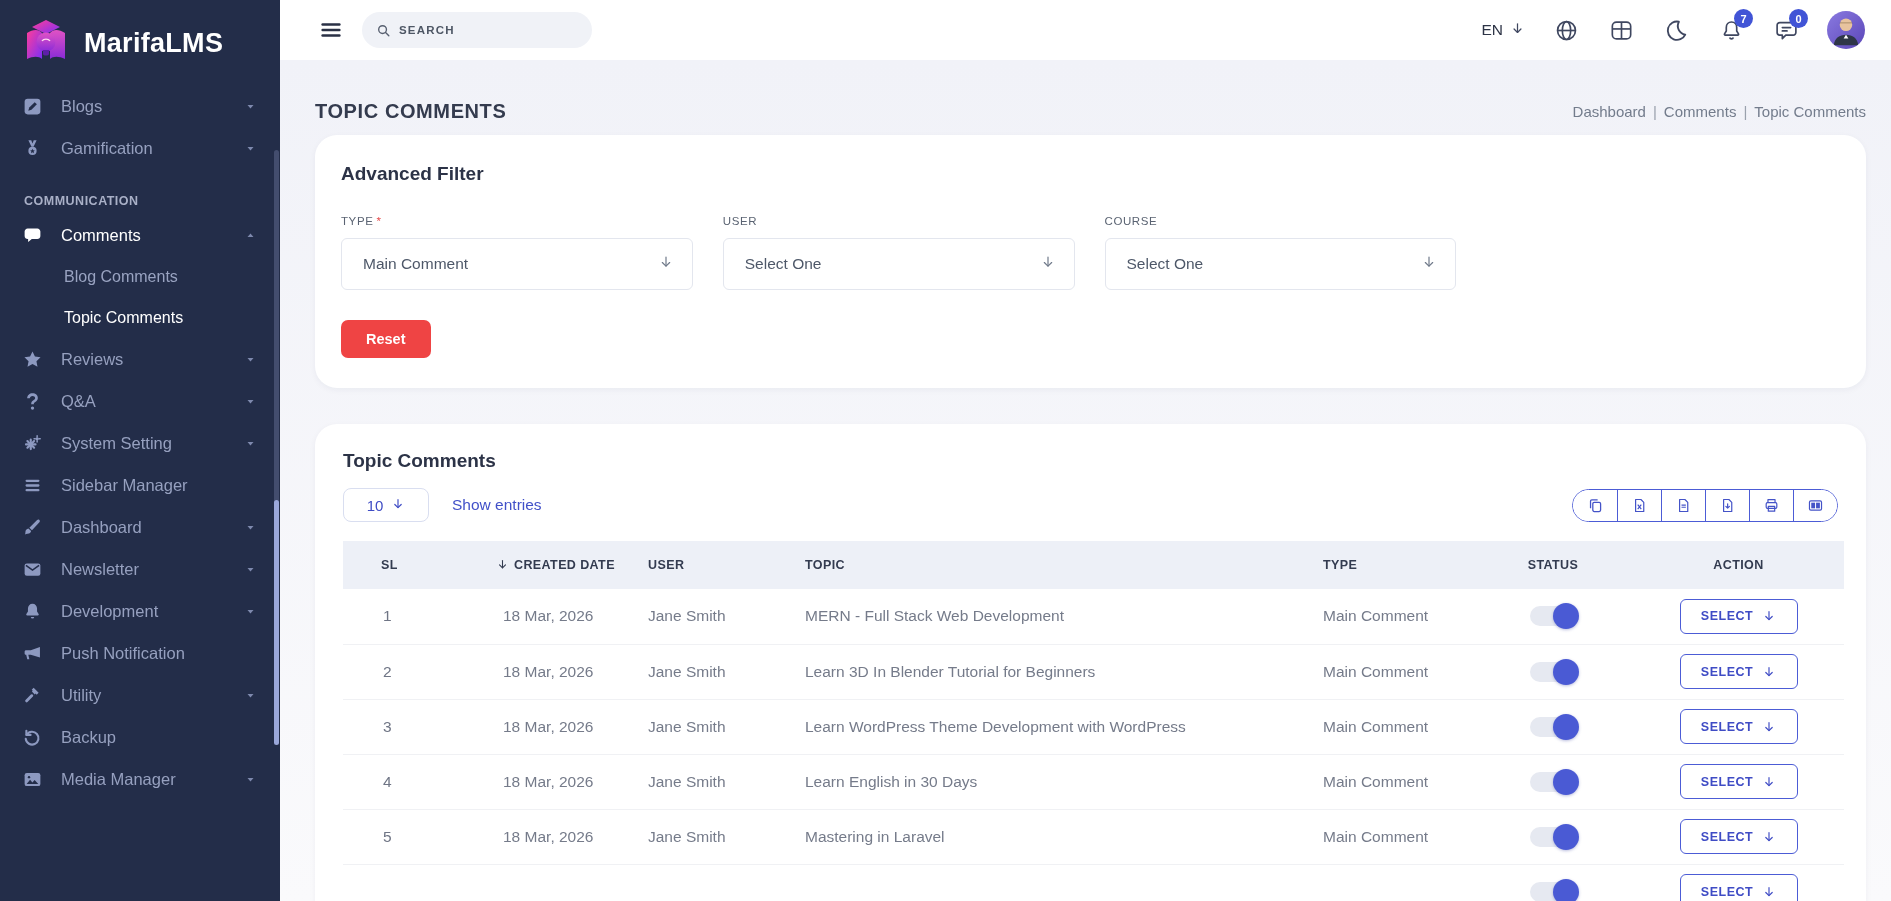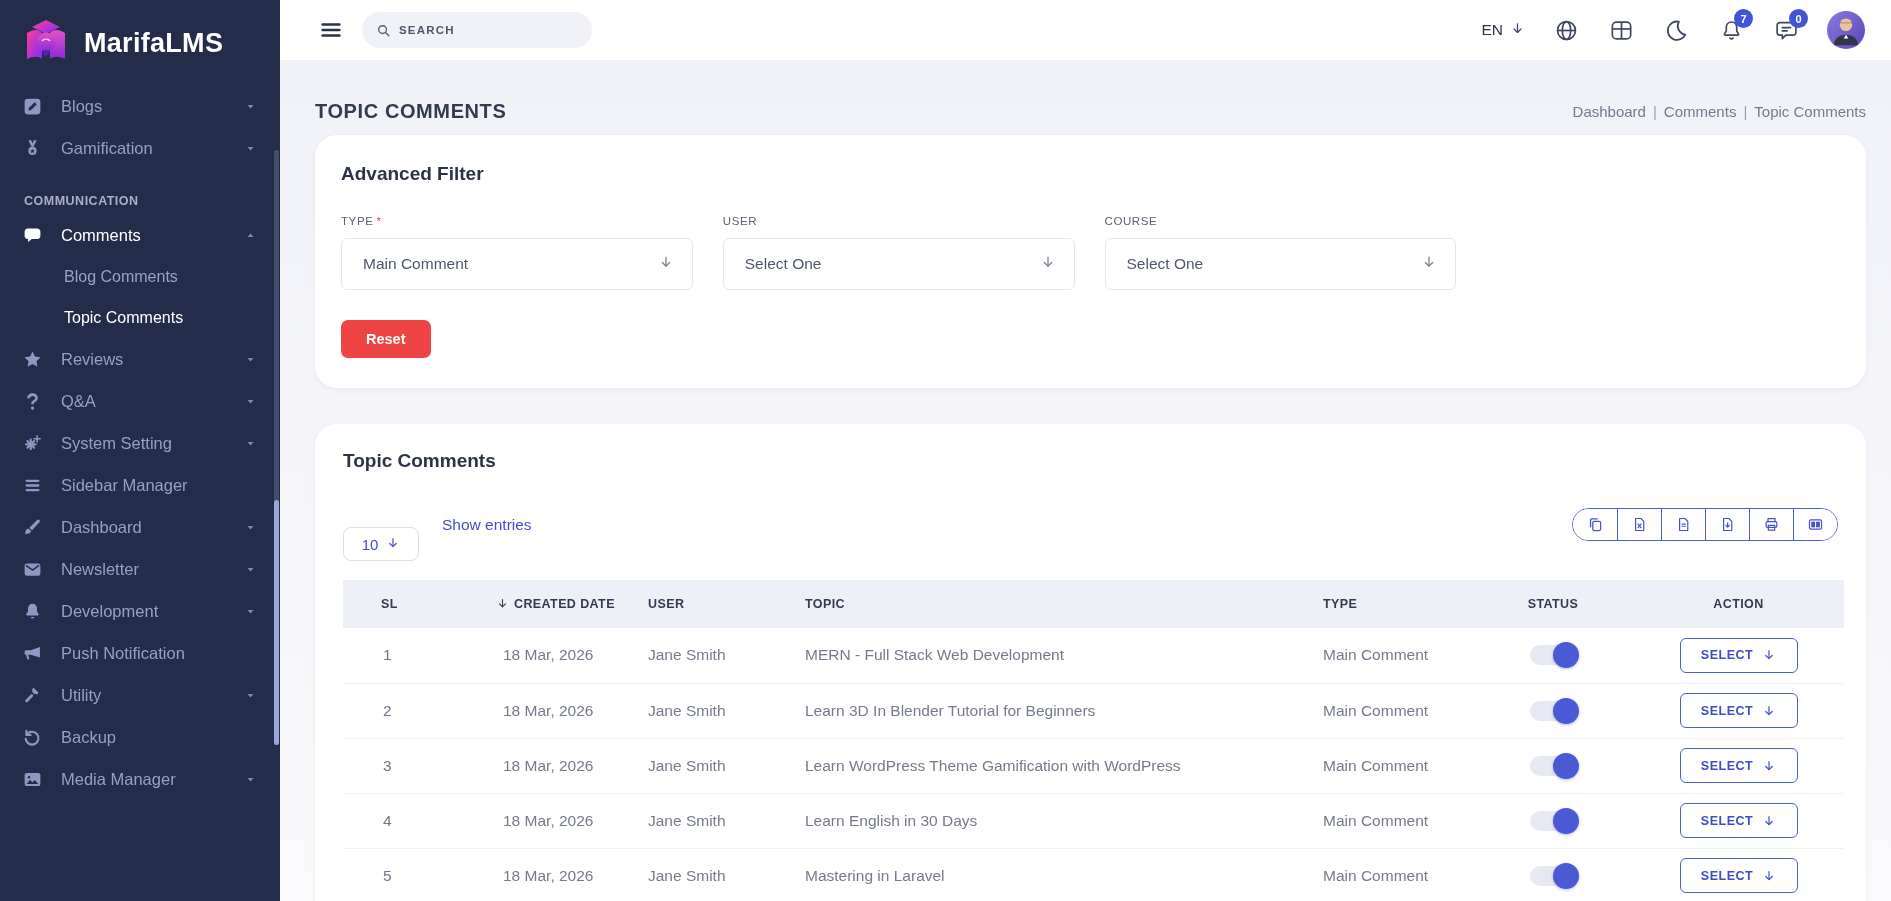--- a/index.html
+++ b/index.html
@@ -57,21 +57,21 @@
   .f-label { font-size:11.5px; font-weight:400; letter-spacing:.6px; color:#5a6372; margin-bottom:11px; }
   .f-label .req { color:#e54848; margin-left:3px; }
   .f-select { height:52px; border:1px solid #e3e6ee; border-radius:6px; display:flex; align-items:center; justify-content:space-between; padding:0 18px 0 21px; font-size:15.5px; color:#4e5869; cursor:pointer; background:#fff; }
   .f-select .arrow svg { width:16px; height:16px; color:#707a8a; }
   .f-date { height:52px; width:100%; border:1px solid #e3e6ee; border-radius:6px; padding:0 18px; font-family:"Liberation Sans",sans-serif; font-size:15.5px; color:#4e5869; outline:none; }
   .f-date::placeholder { color:#a0a6b1; opacity:1; }
   .reset-btn { margin-top:30px; background:#ef4444; color:#ffffff; border:none; border-radius:7px; padding:11px 25px; font-family:"Liberation Sans",sans-serif; font-size:14.5px; font-weight:600; cursor:pointer; }
 
   .table-card { margin-top:36px; padding:26px 28px 0 28px; min-height:620px; }
   .entries-row { display:flex; align-items:center; margin-top:16px; }
-  .entries-select { width:76px; height:34px; border:1px solid #d9def0; border-radius:8px; display:flex; align-items:center; justify-content:center; gap:8px; color:#3f4cc5; font-size:15px; cursor:pointer; background:#fff;margin-top:39px; }
+  .entries-select { width:86px; height:34px; border:1px solid #d9def0; border-radius:8px; display:flex; align-items:center; justify-content:center; gap:8px; color:#3f4cc5; font-size:15px; cursor:pointer; background:#fff; }
   .entries-select .arrow svg { width:14px; height:14px; }
   .show-entries { margin-left:23px; color:#4150c8; font-size:15.5px; }
   .export-group { margin-left:auto; display:flex; border:1px solid #4c5cd6; border-radius:17px; height:33px; overflow:hidden; }
   .export-btn { width:44px; display:flex; align-items:center; justify-content:center; color:#4453c8; cursor:pointer; background:#fff; border:none; border-left:1px solid #4c5cd6; }
   .export-btn:first-child { border-left:none; }
   .export-btn svg { width:17px; height:17px; }
 
   table { width:100%; border-collapse:collapse; margin-top:19px; table-layout:fixed; }
   col.c-sl{width:75px} col.c-date{width:215px} col.c-user{width:160px} col.c-topic{width:510px} col.c-type{width:170px} col.c-status{width:160px} col.c-action{width:211px}
   thead th { background:#edf0f7; height:48px; font-size:12.5px; font-weight:700; color:#333b50; letter-spacing:.4px; text-align:left; }
@@ -557,21 +557,21 @@
                         <line x1="12" y1="4.5" x2="12" y2="18"></line>
                         <polyline points="6.5,12.8 12,18.3 17.5,12.8"></polyline>
                       </svg>
                     </span>
                   </button></td>
               </tr>
               <tr>
                 <td class="d-sl">3</td>
                 <td class="d-date">18 Mar, 2026</td>
                 <td class="d-user">Jane Smith</td>
-                <td class="d-topic">Learn WordPress Theme Gamification with WordPress</td>
+                <td class="d-topic">Learn WordPress Theme Development with WordPress</td>
                 <td class="d-type">Main Comment</td>
                 <td class="d-status"><span class="toggle"><span class="knob"></span></span></td>
                 <td class="d-action"><button class="select-btn">
                     <span>SELECT</span>
                     <span style="display: inline-flex;">
                       <svg viewBox="0 0 24 24" fill="none" stroke="currentColor" stroke-width="2" stroke-linecap="round" stroke-linejoin="round">
                         <line x1="12" y1="4.5" x2="12" y2="18"></line>
                         <polyline points="6.5,12.8 12,18.3 17.5,12.8"></polyline>
                       </svg>
                     </span>

